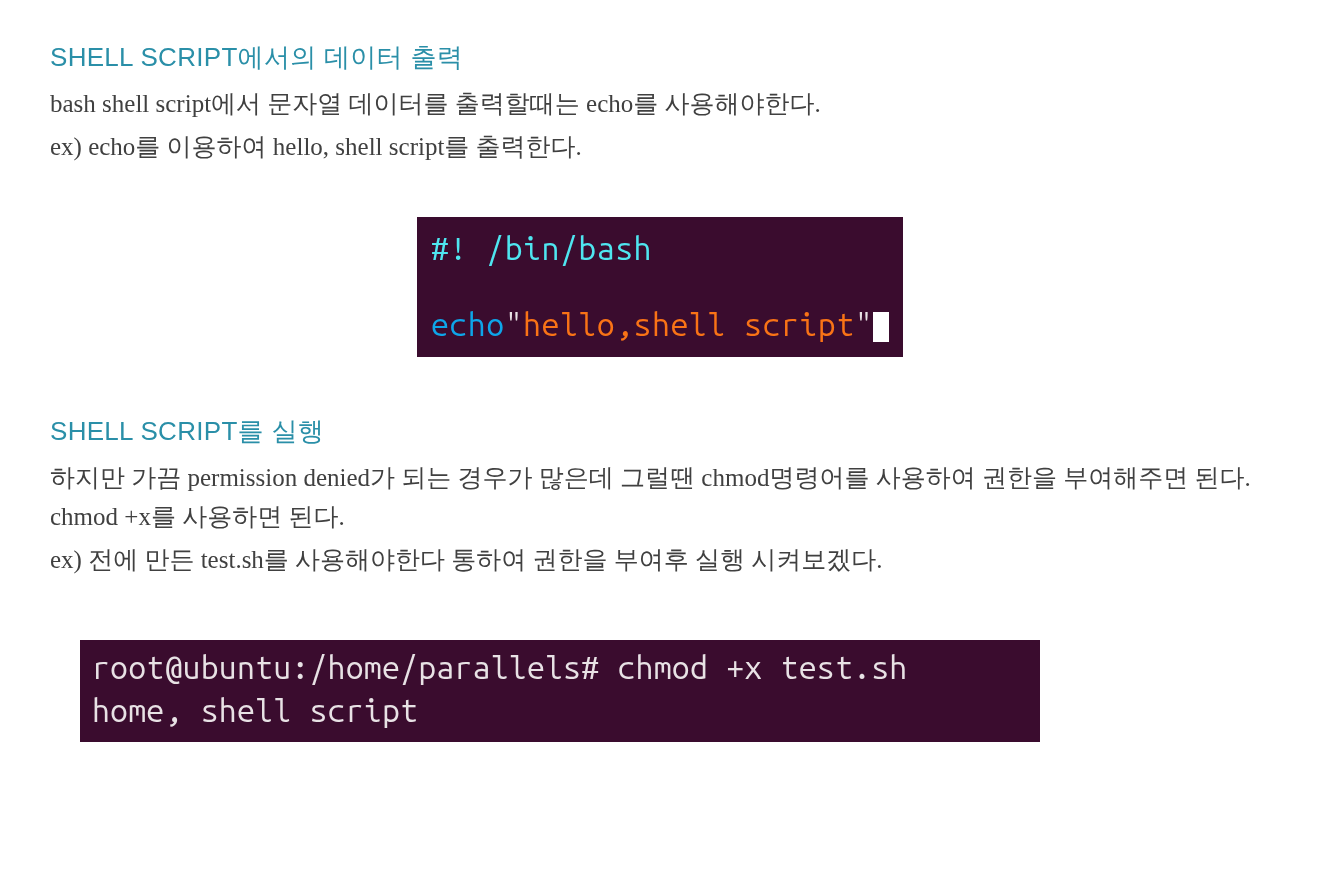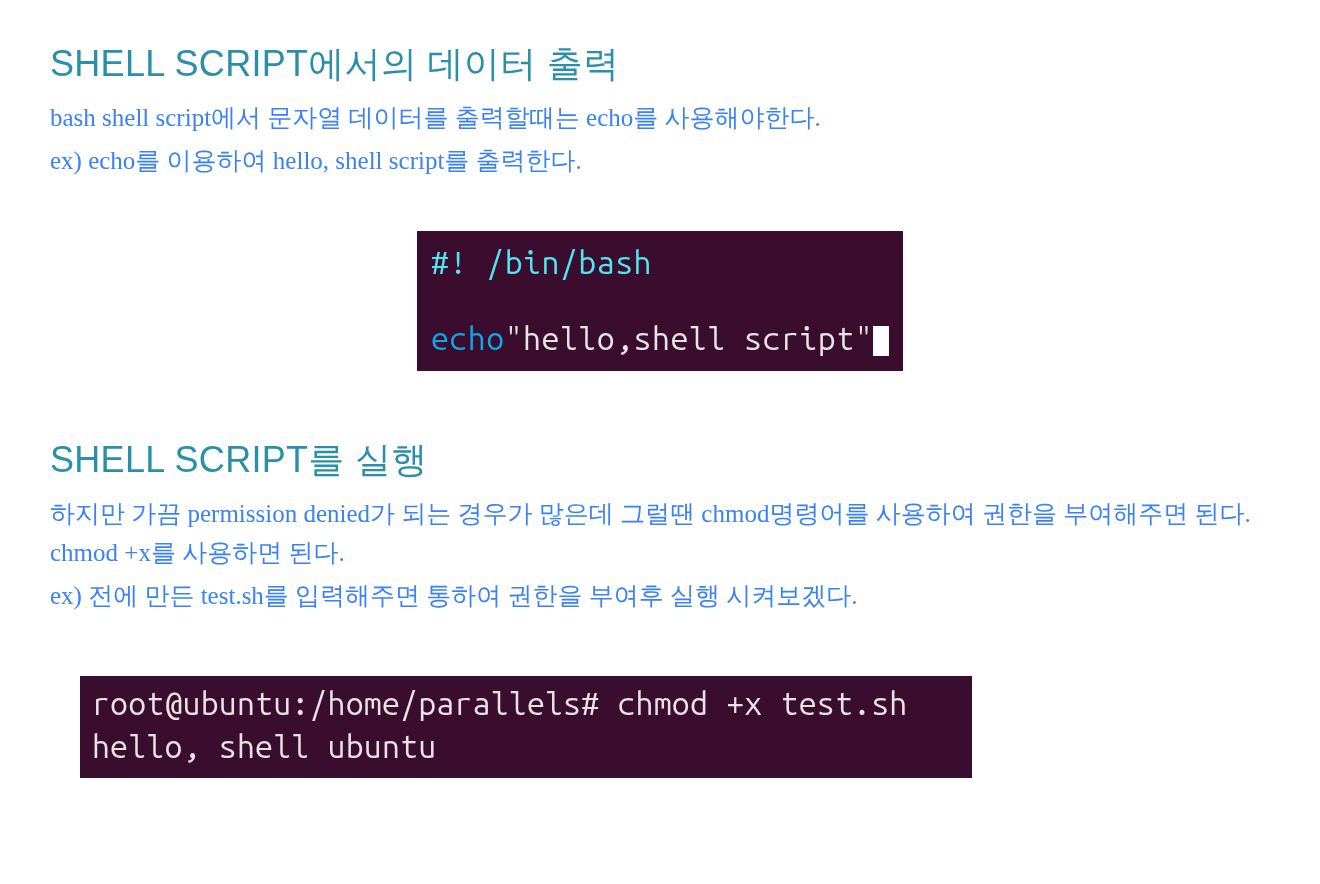--- a/index.html
+++ b/index.html
@@ -9,71 +9,71 @@
     }
     body {
       font-family: "Malgun Gothic", "맑은 고딕", -apple-system, sans-serif;
       background: #ffffff;
       padding: 40px 50px;
       width: 1320px;
       color: #333333;
     }
     .section-heading {
       color: #2a8fa8;
-      font-size: 36px;
+      font-size: 26px;
       font-weight: 500;
       margin-bottom: 10px;
       letter-spacing: 0.3px;
     }
     .body-text {
       font-size: 25px;
       line-height: 1.55;
-      color: #3b82f6;
+      color: #404040;
       margin-bottom: 4px;
       font-family: Georgia, "Malgun Gothic", serif;
     }
     .body-block {
       margin-bottom: 30px;
     }
     .terminal-box {
       background: #3a0c2e;
       display: inline-block;
       padding: 8px 14px 10px 14px;
       margin-top: 20px;
-      margin-bottom: 20px;
+      margin-bottom: 12px;
       font-family: 'Ubuntu Mono', 'DejaVu Sans Mono', Consolas, monospace;
       font-size: 32px;
       line-height: 1.45;
       letter-spacing: 0.5px;
     }
     .terminal-box-wrap {
       display: flex;
       justify-content: center;
       margin-bottom: 45px;
     }
     .terminal-wide-wrap {
       display: flex;
       justify-content: flex-start;
       padding-left: 30px;
     }
     .terminal-wide {
       background: #3a0c2e;
       display: block;
-      width: 892px;
+      width: 960px;
       padding: 6px 12px 10px 12px;
       margin-top: 30px;
       font-family: 'Ubuntu Mono', 'DejaVu Sans Mono', Consolas, monospace;
       font-size: 32px;
       line-height: 1.35;
       letter-spacing: 0.2px;
       color: #e8e2e5;
     }
     .t-cyan { color: #4fe6f0; }
     .t-yellow { color: #0ea5e9; }
-    .t-string { color: #e5e5e5; }
+    .t-string { color: #f97316; }
     .t-quote { color: #e8e2e5; }
     .cursor-block {
       display: inline-block;
       width: 16px;
       height: 30px;
       background: #ffffff;
       vertical-align: text-bottom;
     }
     .gap { display: block; height: 30px; }
   </style>
@@ -94,21 +94,21 @@
     <span class="gap"></span>
     <div>
       <span class="t-yellow">echo</span><span class="t-quote">"</span><span class="t-string">hello,shell script</span><span class="t-quote">"</span><span class="cursor-block"></span>
     </div>
   </div>
 </div>
 
 <h2 class="section-heading">SHELL SCRIPT를 실행</h2>
 <div class="body-block">
   <p class="body-text">하지만 가끔 permission denied가 되는 경우가 많은데 그럴땐 chmod명령어를 사용하여 권한을 부여해주면 된다. chmod +x를 사용하면 된다.</p>
-  <p class="body-text">ex) 전에 만든 test.sh를 입력해주면 통하여 권한을 부여후 실행 시켜보겠다.</p>
+  <p class="body-text">ex) 전에 만든 test.sh를 사용해야한다 통하여 권한을 부여후 실행 시켜보겠다.</p>
 </div>
 
 <div class="terminal-wide-wrap">
   <div class="terminal-wide">
     <div>root@ubuntu:/home/parallels# chmod +x test.sh</div>
-    <div>hello, shell ubuntu</div>
+    <div>home, shell script</div>
   </div>
 </div>
 
 </body></html>

